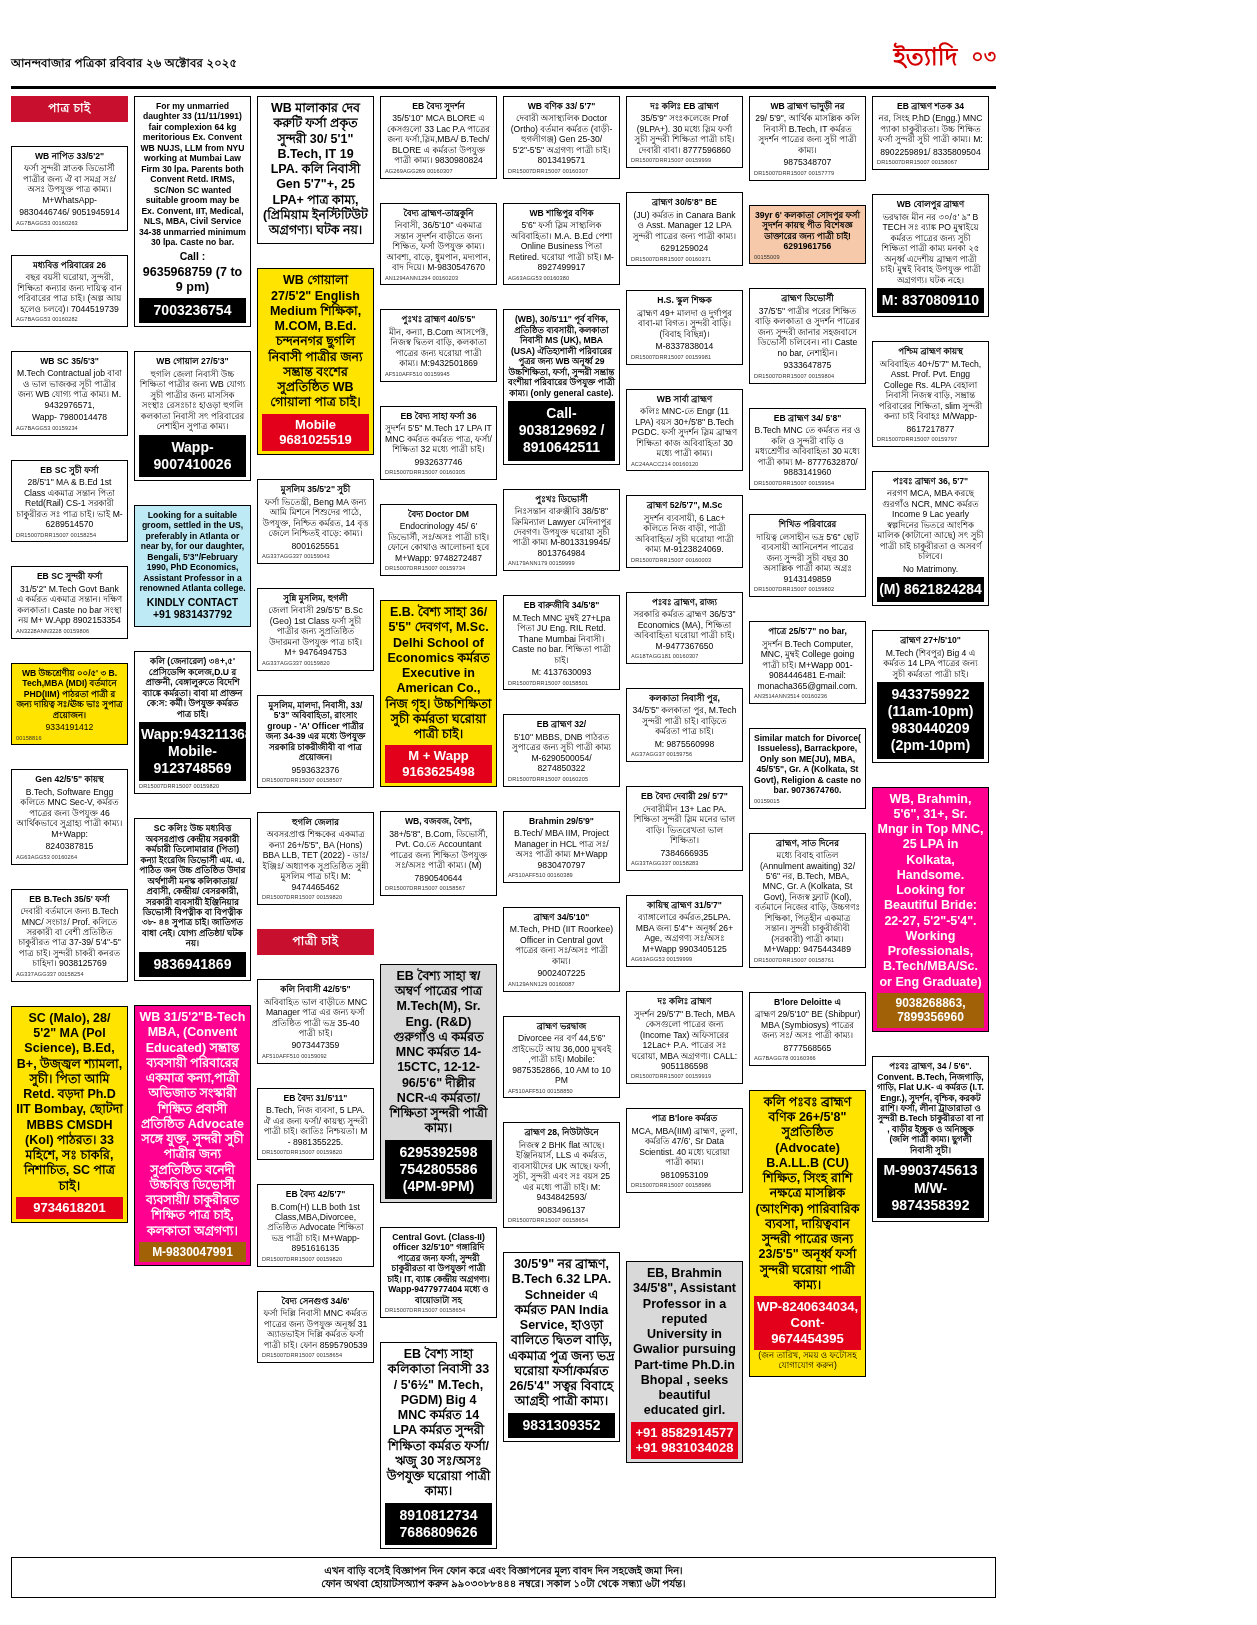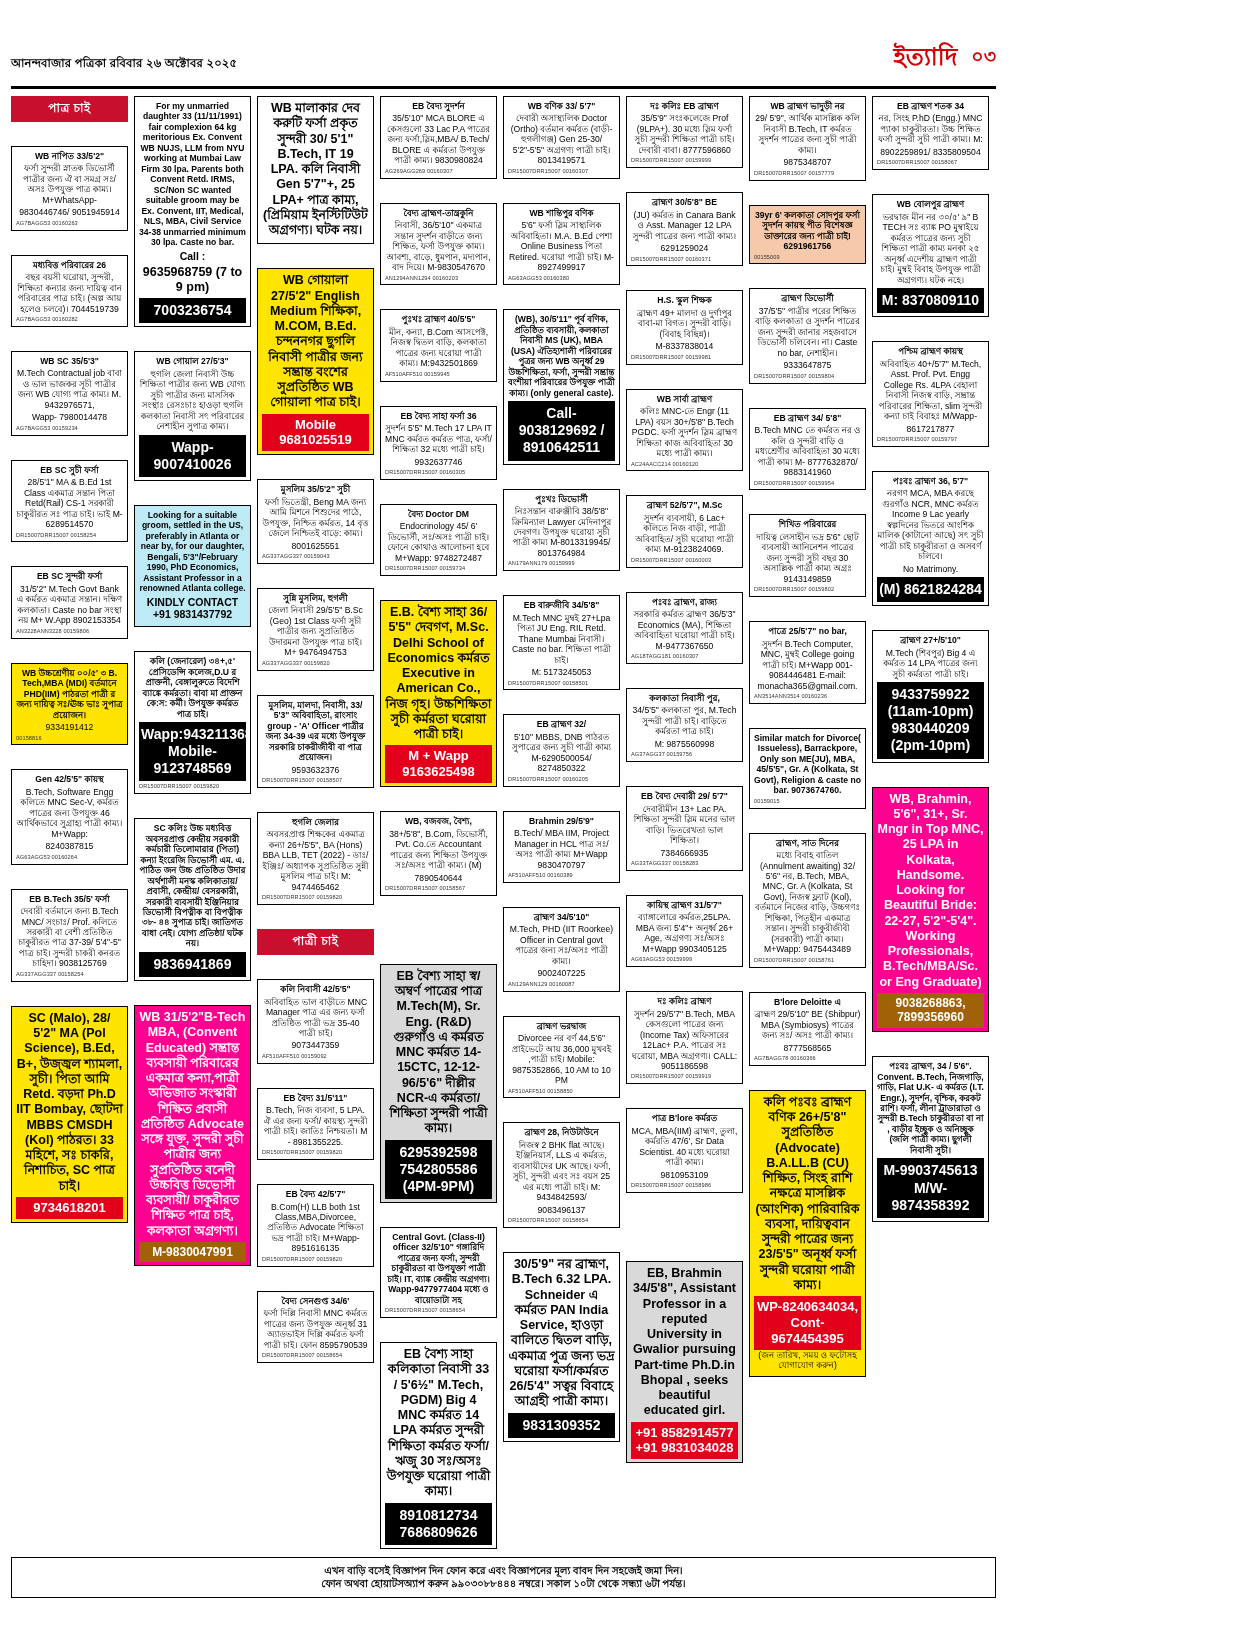--- a/index.html
+++ b/index.html
@@ -243,21 +243,21 @@
           <div class="phone-blk">Call- 9038129692 / 8910642511</div>
         </div>
         <div class="ad">
           <p class="b">পুঃখঃ ডিভোর্সী</p>
           <p>নিঃসন্তান বারুঞ্জীবি 38/5'8" ক্রিমিন্যাল Lawyer মেদিনাপুর দেবগণ। উপযুক্ত ঘরোয়া সুচী পাত্রী কাম্য M-8013319945/ 8013764984</p>
           <div class="tiny">AN179ANN179                    00159999</div>
         </div>
         <div class="ad">
           <p class="b">EB বারুজীবি 34/5'8"</p>
           <p>M.Tech MNC মুম্বই 27+Lpa পিতা JU Eng. RIL Retd. Thane Mumbai নিবাসী। Caste no bar. শিক্ষিতা পাত্রী চাই।</p>
-          <p>M: 5173245053</p>
+          <p>M: 4137630093</p>
           <div class="tiny">DR15007DRR15007                00158501</div>
         </div>
         <div class="ad">
           <p class="b">EB ব্রাহ্মণ 32/</p>
           <p>5'10" MBBS, DNB পাঠরত সুপাত্রের জন্য সুচী পাত্রী কাম্য M-6290500054/ 8274850322</p>
           <div class="tiny">DR15007DRR15007                00160205</div>
         </div>
         <div class="ad">
           <p class="b">Brahmin 29/5'9"</p>
           <p>B.Tech/ MBA IIM, Project Manager in HCL পাত্র সঃ/অসঃ পাত্রী কাম্য M+Wapp 9830470797</p>

